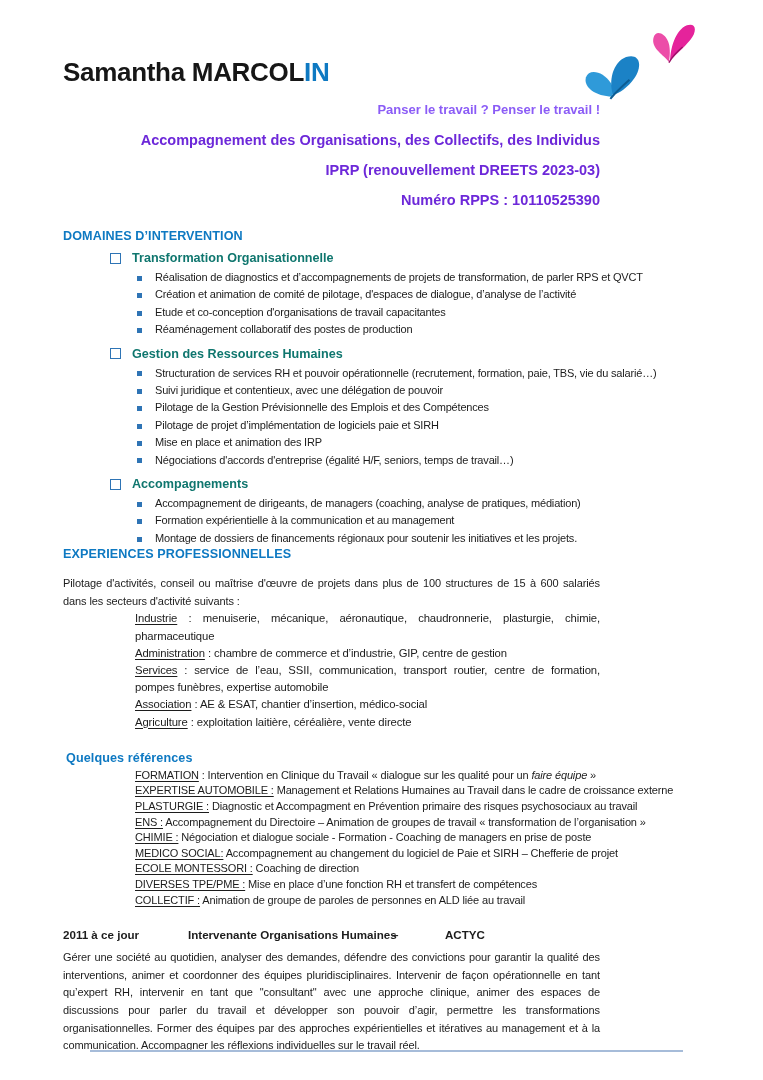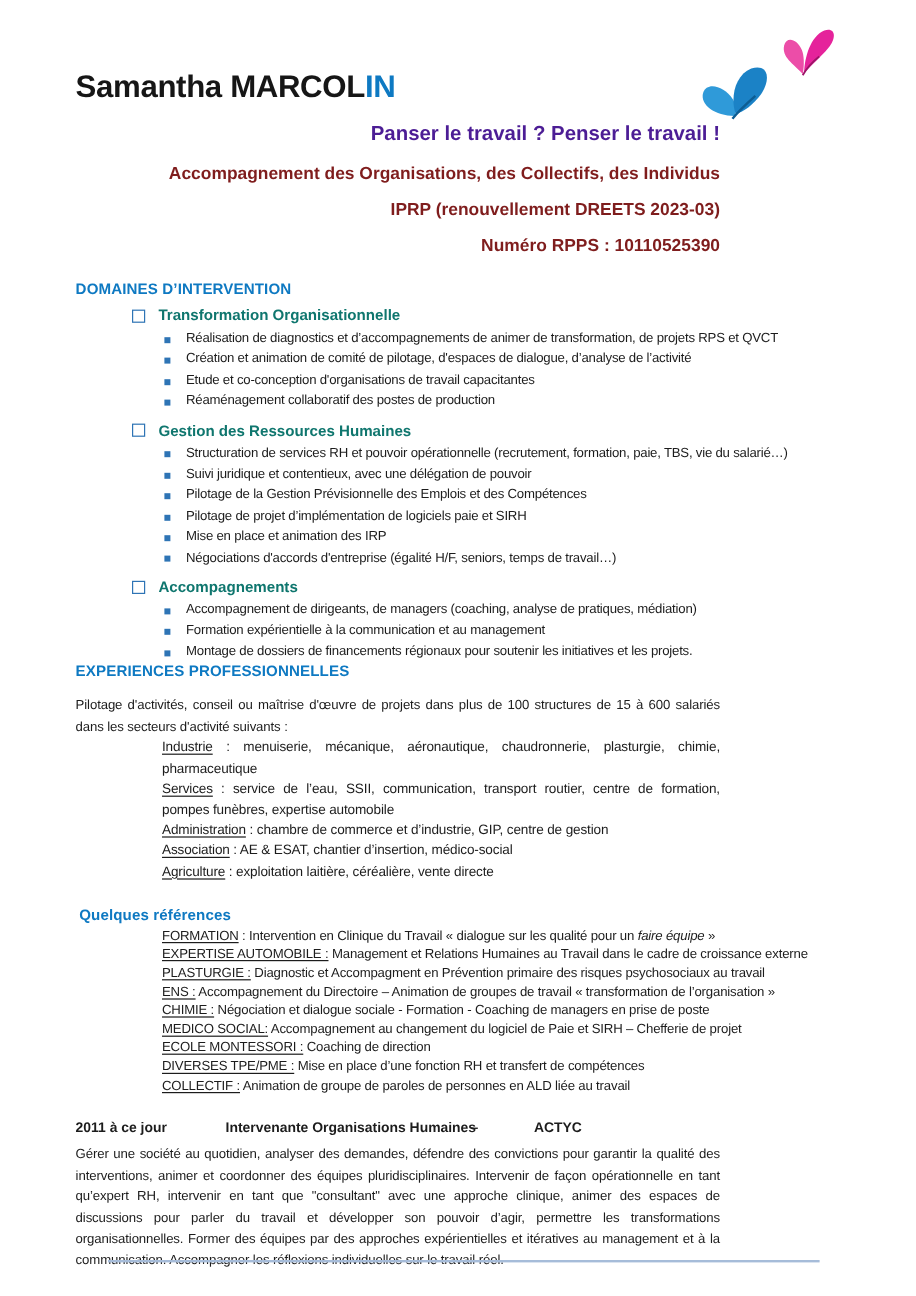--- a/index.html
+++ b/index.html
@@ -14,22 +14,22 @@
   .page { position:relative; width:653px; height:1080px; background:#fff; }
   .content { padding:57px 53px 0 63px; }
 
   
   .name { font-size:26px; font-weight:bold; letter-spacing:-0.3px; color:#161616; }
   .name .accent { color:#0e79c2; }
   .butterflies { position:absolute; top:18px; left:580px; width:130px; height:90px; }
   .bf-pink { position:absolute; left:68px; top:2px; transform:rotate(6deg); }
   .bf-blue { position:absolute; left:2px; top:32px; transform:rotate(-6deg); }
 
-  .tagline { text-align:right; font-weight:bold; font-size:17px; color:#4c1d95; margin-top:14px; }
-  .subtitle { text-align:right; font-weight:bold; font-size:14.5px; color:#7f1d1d; line-height:30px; }
+  .tagline { text-align:right; font-weight:bold; font-size:13px; color:#8b5cf6; margin-top:14px; }
+  .subtitle { text-align:right; font-weight:bold; font-size:14.5px; color:#6d28d9; line-height:30px; }
   .subs { margin-top:8px; }
 
   
   .sec-heading { color:#0e79c2; font-weight:bold; font-size:12.6px; letter-spacing:0.1px; }
   .h-domains { margin-top:14px; }
   .h-exp { }
   .h-refs { margin-top:20px; margin-left:3px; }
 
   
   .group-title-row { display:flex; align-items:center; padding-left:47px; margin-top:8px; margin-bottom:4px; }
@@ -95,21 +95,21 @@
 
     <div class="sec-heading h-domains">DOMAINES D’INTERVENTION</div>
 
     <div>
       <div class="group-title-row">
         <span class="checkbox"></span>
         <span class="group-title">Transformation Organisationnelle</span>
       </div>
       <div class="bullet-row">
           <span class="sq"></span>
-          <span class="bullet-text">Réalisation de diagnostics et d’accompagnements de animer de transformation, de projets RPS et QVCT</span>
+          <span class="bullet-text">Réalisation de diagnostics et d’accompagnements de projets de transformation, de parler RPS et QVCT</span>
         </div>
       <div class="bullet-row">
           <span class="sq"></span>
           <span class="bullet-text">Création et animation de comité de pilotage, d'espaces de dialogue, d’analyse de l’activité</span>
         </div>
       <div class="bullet-row">
           <span class="sq"></span>
           <span class="bullet-text">Etude et co-conception d'organisations de travail capacitantes</span>
         </div>
       <div class="bullet-row">
@@ -167,22 +167,22 @@
           <span class="bullet-text">Montage de dossiers de financements régionaux pour soutenir les initiatives et les projets.</span>
         </div>
     </div>
 
     <div class="sec-heading h-exp">EXPERIENCES PROFESSIONNELLES</div>
 
     <p class="para intro">Pilotage d'activités, conseil ou maîtrise d'œuvre de projets dans plus de 100 structures de 15 à 600 salariés dans les secteurs d'activité suivants :</p>
 
     <div class="sectors">
       <div class="sector-row"><span class="u">Industrie</span><span> : menuiserie, mécanique, aéronautique, chaudronnerie, plasturgie, chimie, pharmaceutique</span></div>
+      <div class="sector-row"><span class="u">Administration</span><span> : chambre de commerce et d’industrie, GIP, centre de gestion</span></div>
       <div class="sector-row"><span class="u">Services</span><span> : service de l’eau, SSII, communication, transport routier, centre de formation, pompes funèbres, expertise automobile</span></div>
-      <div class="sector-row"><span class="u">Administration</span><span> : chambre de commerce et d’industrie, GIP, centre de gestion</span></div>
       <div class="sector-row"><span class="u">Association</span><span> : AE &amp; ESAT, chantier d’insertion, médico-social</span></div>
       <div class="sector-row"><span class="u">Agriculture</span><span> : exploitation laitière, céréalière, vente directe</span></div>
     </div>
 
     <div class="sec-heading h-refs">Quelques références</div>
 
     <div class="refs">
       <div class="ref-row"><span class="u">FORMATION</span><span> : Intervention en Clinique du Travail « dialogue sur les qualité pour un </span><em>faire équipe</em><span> »</span></div>
       <div class="ref-row"><span class="u">EXPERTISE AUTOMOBILE :</span><span> Management et Relations Humaines au Travail dans le cadre de croissance externe</span></div>
       <div class="ref-row"><span class="u">PLASTURGIE :</span><span> Diagnostic et Accompagment en Prévention primaire des risques psychosociaux au travail</span></div>

